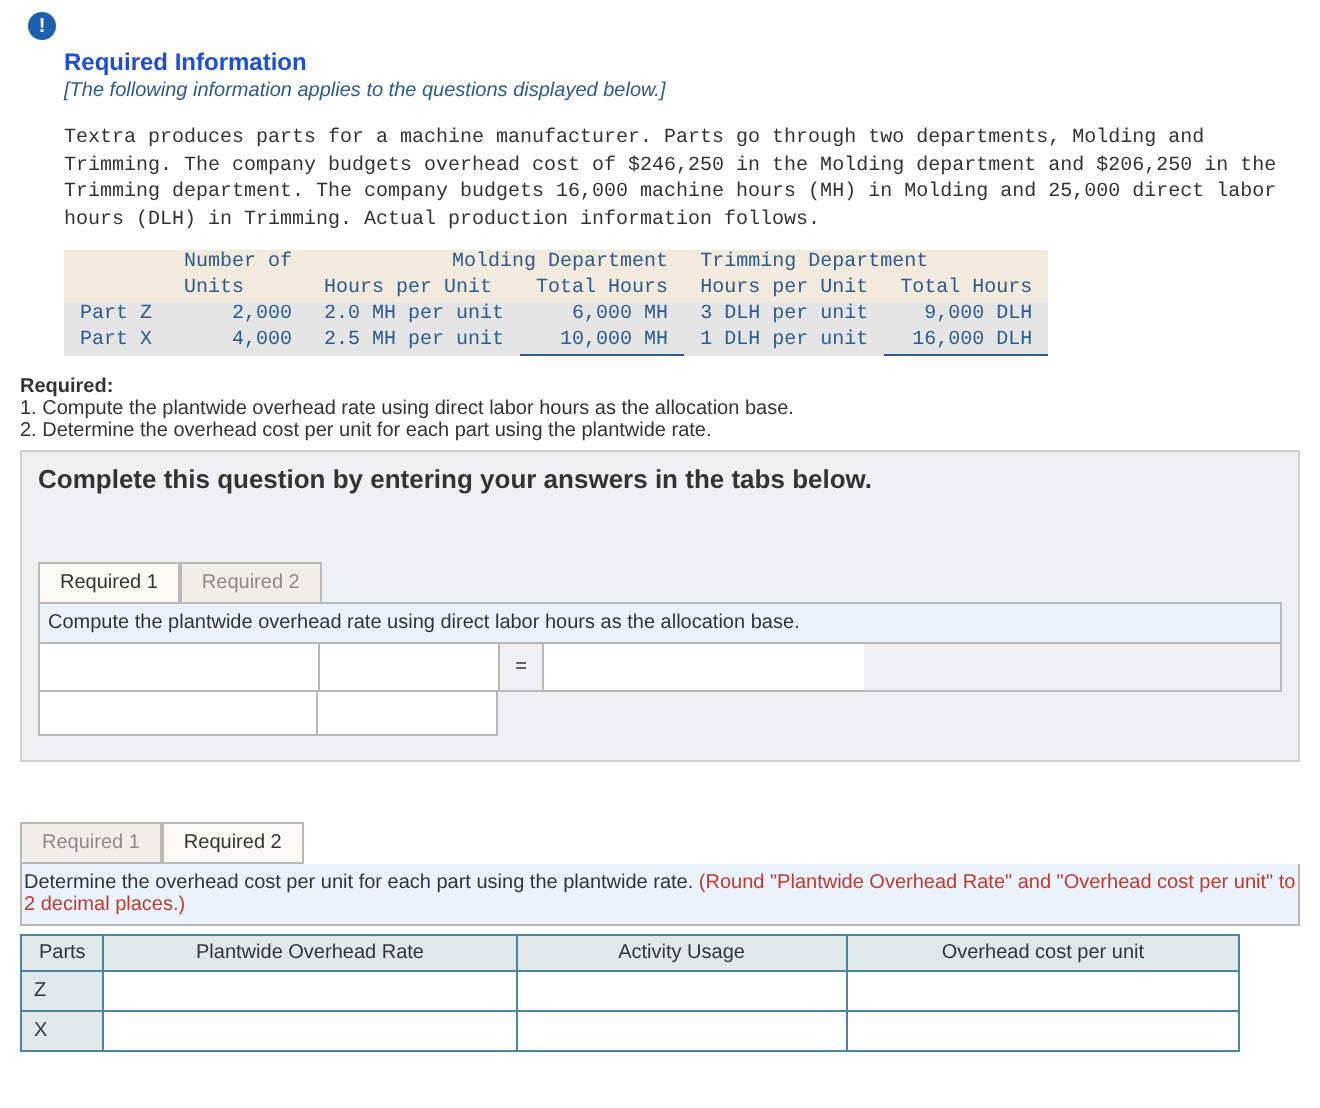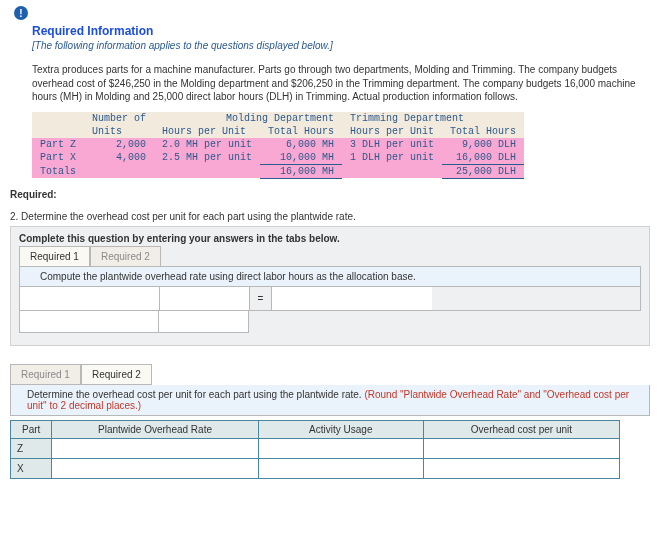--- a/index.html
+++ b/index.html
@@ -1,42 +1,42 @@
 <!DOCTYPE html>
 <html><head>
 <meta charset="utf-8">
 <style>
   * { box-sizing: border-box; }
   body { margin: 0; padding: 6px 10px 10px 10px; font-family: Arial, Helvetica, sans-serif; font-size: 10px; color: #333; width: 660px; background:#fff;}
   .info-icon { width:14px; height:14px; border-radius:50%; background:#1e5fae; color:#fff; font-weight:bold; display:flex; align-items:center; justify-content:center; font-size:10px; margin-left:4px; margin-bottom:2px;}
   .req-title { color:#1d4ed8; font-weight:bold; font-size:12px; margin:4px 0 2px 22px;}
   .italic { font-style: italic; color:#2b5a8c; margin:0 0 6px 22px; font-size:10px;}
-  .body-text { margin:12px 0 8px 22px; font-size:10px; line-height:1.35; }
+  .body-text { margin:12px 0 8px 22px; font-size:10px; line-height:1.35;font-family:Liberation Mono, monospace; }
   .data-table { margin:0 0 10px 22px; border-collapse:collapse; font-family:"Courier New",monospace; font-size:10px; color:#2b5a8c;}
   .data-table td, .data-table th { padding:1px 8px; text-align:right; font-weight:normal;}
   .data-table .hdr td { color:#2b5a8c; background:#f2eadd;}
   .data-table .lbl { text-align:left; }
-  .data-table tr { background:#f9a8d4;padding-left:12px; }
+  .data-table tr { background:#e5e5e5;padding-left:12px; }
   .ul { border-bottom:1px solid #2b5a8c;font-family:Liberation Mono, monospace; }
   .sect-req { margin:0 0 2px 0; font-size:10px;}
   .sect-req b { font-weight:bold; }
   .tabs-box { border:1px solid #d0d0d0; background:#eef0f2; padding:6px 8px 12px 8px; margin-top:4px;}
-  .tabs-box .lead { font-weight:bold; font-size:10px; margin-bottom:2px;}
+  .tabs-box .lead { font-weight:bold; font-size:13px; margin-bottom:22px;}
   .tabs-row { display:flex; }
-  .tab { border:1px solid #b8b8b8; border-bottom:none; padding:4px 10px; font-size:10px; background:#faf9f4; cursor:pointer;}
+  .tab { border:1px solid #b8b8b8; border-bottom:none; padding:4px 10px; font-size:10px; background:#faf9f4; cursor:pointer;margin-top:12px;}
   .tab.inactive { color:#8a8a8a; background:#f0eee6;}
-  .prompt-bar { border:1px solid #b8b8b8; background:#eaf3fb; padding:4px 20px; font-size:10px;}
+  .prompt-bar { border:1px solid #b8b8b8; background:#eaf3fb; padding:4px 4px; font-size:10px;}
   .calc-row { border:1px solid #b8b8b8; border-top:none; display:flex; align-items:stretch; height:24px;}
   .calc-row .cell { border-right:1px solid #b8b8b8; background:#fff; }
   .calc-row .cell:last-child{border-right:none;}
   .calc-row .eq { width:22px; background:#eef0f2; display:flex;align-items:center;justify-content:center; font-size:10px; border-right:1px solid #b8b8b8;}
   .calc-row input { width:100%; height:100%; border:none; padding:2px 4px; font-size:10px; background:transparent;}
   .bot-cell{height:22px;border:1px solid #b8b8b8;border-top:none;background:#fff;}
   .group2 { margin-top:18px; }
-  .prompt2 { border:1px solid #b8b8b8; border-top:none; background:#eaf3fb; padding:4px 16px; font-size:10px;}
+  .prompt2 { border:1px solid #b8b8b8; border-top:none; background:#eaf3fb; padding:4px 1px; font-size:10px;}
   .prompt2 .red { color:#c0392b; }
   .ans-table { border-collapse:collapse; width:610px; font-size:10px;}
   .ans-table th, .ans-table td { border:1px solid #4a86a0; padding:3px 6px; }
   .ans-table th { background:#dfe9ea; font-weight:normal; text-align:center;}
   .ans-table td.part { background:#dfe9ea; text-align:left; width:40px;}
   .ans-table input { width:100%; border:none; font-size:10px; background:transparent; }
 </style>
 </head>
 <body>
 
@@ -70,34 +70,26 @@
     <td>9,000 DLH</td>
   </tr>
   <tr>
     <td class="lbl">Part X</td>
     <td>4,000</td>
     <td class="lbl">2.5 MH per unit</td>
     <td class="ul">10,000 MH</td>
     <td class="lbl">1 DLH per unit</td>
     <td class="ul">16,000 DLH</td>
   </tr>
-  <tr>
-    <td class="lbl">Totals</td>
-    <td></td>
-        <td></td>
-    <td class="ul">16,000 MH</td>
-    <td></td>
-    <td class="ul">25,000 DLH</td>
-  </tr>
 </tbody>
   </table>
 
 <div class="sect-req">
   <b>Required:</b><br>
-  <br>
+  <span>1. Compute the plantwide overhead rate using direct labor hours as the allocation base.</span><br>
   <span>2. Determine the overhead cost per unit for each part using the plantwide rate.</span>
 </div>
 
 <div class="tabs-box">
   <div class="lead">Complete this question by entering your answers in the tabs below.</div>
   <div class="tabs-row">
     <div class="tab">Required 1</div>
     <div class="tab inactive">Required 2</div>
   </div>
   <div class="prompt-bar">Compute the plantwide overhead rate using direct labor hours as the allocation base.</div>
@@ -117,21 +109,21 @@
   <div class="tabs-row">
     <div class="tab inactive" style="border-bottom:1px solid #b8b8b8">Required 1</div>
     <div class="tab" style="border-bottom:1px solid #b8b8b8">Required 2</div>
   </div>
   <div class="prompt2">
     <span>Determine the overhead cost per unit for each part using the plantwide rate. </span><span class="red">(Round "Plantwide Overhead Rate" and "Overhead cost per unit" to 2 decimal places.)</span>
   </div>
   <table class="ans-table" style="margin-top:4px">
     <tbody>
         <tr>
-      <th>Part</th>
+      <th>Parts</th>
       <th style="width:200px">Plantwide Overhead Rate</th>
       <th style="width:160px">Activity Usage</th>
       <th style="width:190px">Overhead cost per unit</th>
     </tr>
     <tr>
       <td class="part">Z</td>
       <td><input style=""></td>
       <td><input style=""></td>
       <td><input style=""></td>
     </tr>

